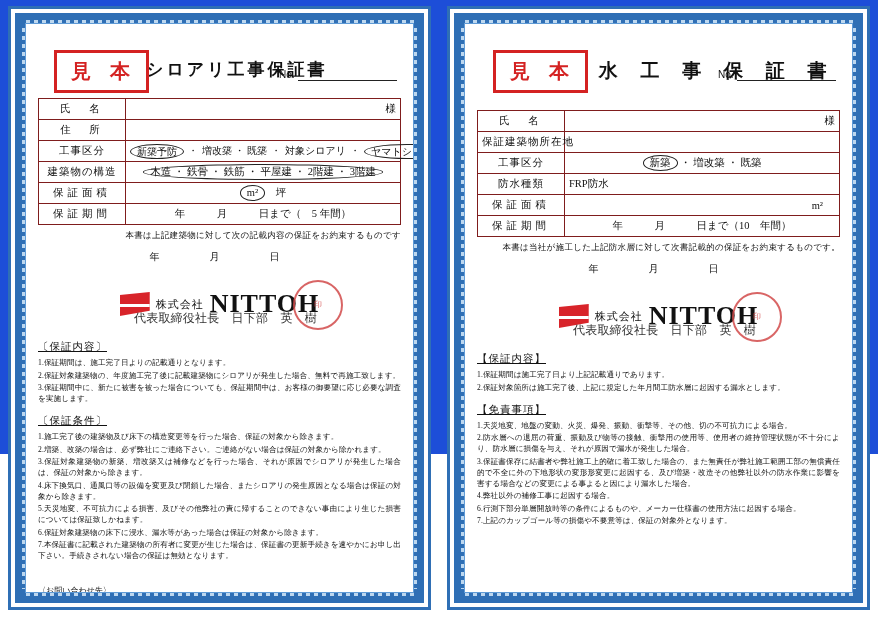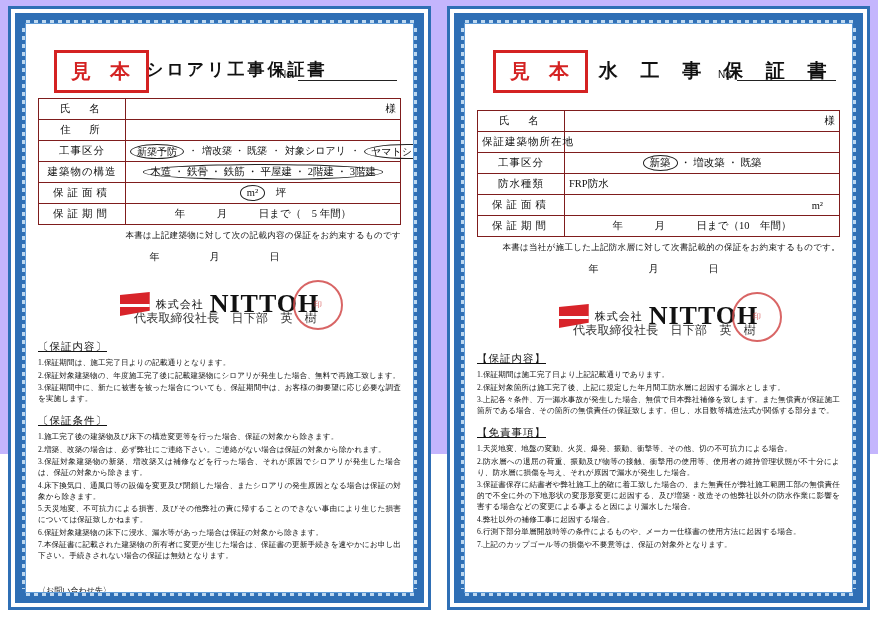--- a/index.html
+++ b/index.html
@@ -10,21 +10,21 @@
     color:#111;
     overflow:hidden;
   }
   .page{
     position:relative;
     width:878px;height:454px;
     display:flex;
     gap:16px;
     padding:6px 8px;
     box-sizing:border-box;
-    background:#c4b5fd;
+    background:#1d4ed8;
   }
   .cert{
     position:relative;
     width:426px;height:604px;
     box-sizing:border-box;
     background:#ffffff;
     border:3px solid #2f6fb5;
     padding:6px;
   }
   .cert .frame{
@@ -375,21 +375,20 @@
         <span class="flag"></span>
         <span class="corp">株式会社</span>
         <span class="nittoh">NITTOH</span>
         <span class="addr-line">代表取締役社長　日下部　英　樹</span>
         <span class="seal">印</span>
       </div>
 
       <div class="sec-head">【保証内容】</div>
       <p class="clause">1.保証期間は施工完了日より上記記載通りであります。</p>
       <p class="clause">2.保証対象箇所は施工完了後、上記に規定した年月間工防水層に起因する漏水とします。</p>
-      <p class="clause">3.上記各々条件、万一漏水事故が発生した場合、無償で日本弊社補修を致します。また無償責が保証施工箇所である場合、その箇所の無償責任の保証致します。但し、水目数等構造法式が関係する部分まで。</p>
 
       <div class="sec-head">【免責事項】</div>
       <p class="clause">1.天災地変、地盤の変動、火災、爆発、振動、衝撃等、その他、切の不可抗力による場合。</p>
       <p class="clause">2.防水層への退屈の荷重、振動及び物等の接触、衝撃用の使用等、使用者の維持管理状態が不十分により、防水層に損傷を与え、それが原因で漏水が発生した場合。</p>
       <p class="clause">3.保証書保存に結書者や弊社施工上的確に着工致した場合の、また無責任が弊社施工範囲工部の無償責任的で不全に外の下地形状の変形形変更に起因する、及び増築・改造その他弊社以外の防水作業に影響を害する場合などの変更による事よると因により漏水した場合。</p>
       <p class="clause">4.弊社以外の補修工事に起因する場合。</p>
       <p class="clause">6.行測下部分単層開放時等の条件によるものや、メーカー仕様書の使用方法に起因する場合。</p>
       <p class="clause">7.上記のカップゴール等の損傷や不要意等は、保証の対象外となります。</p>
 
     </div>

